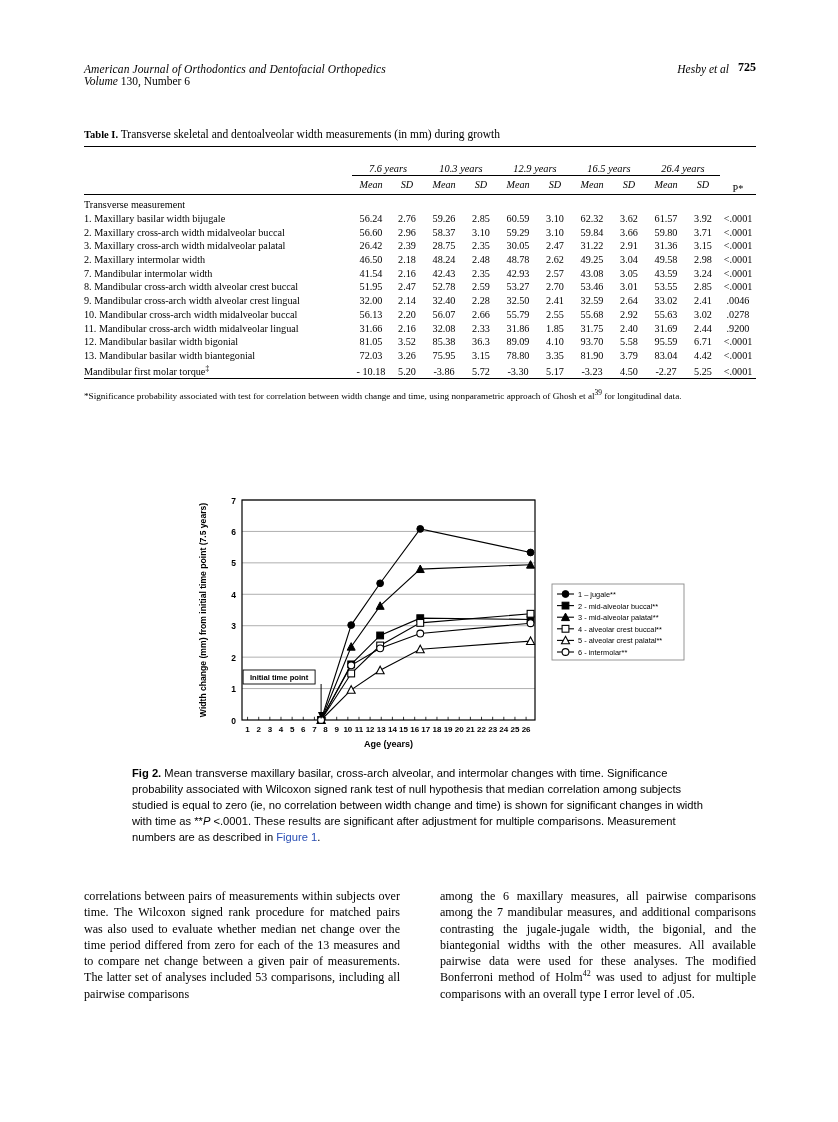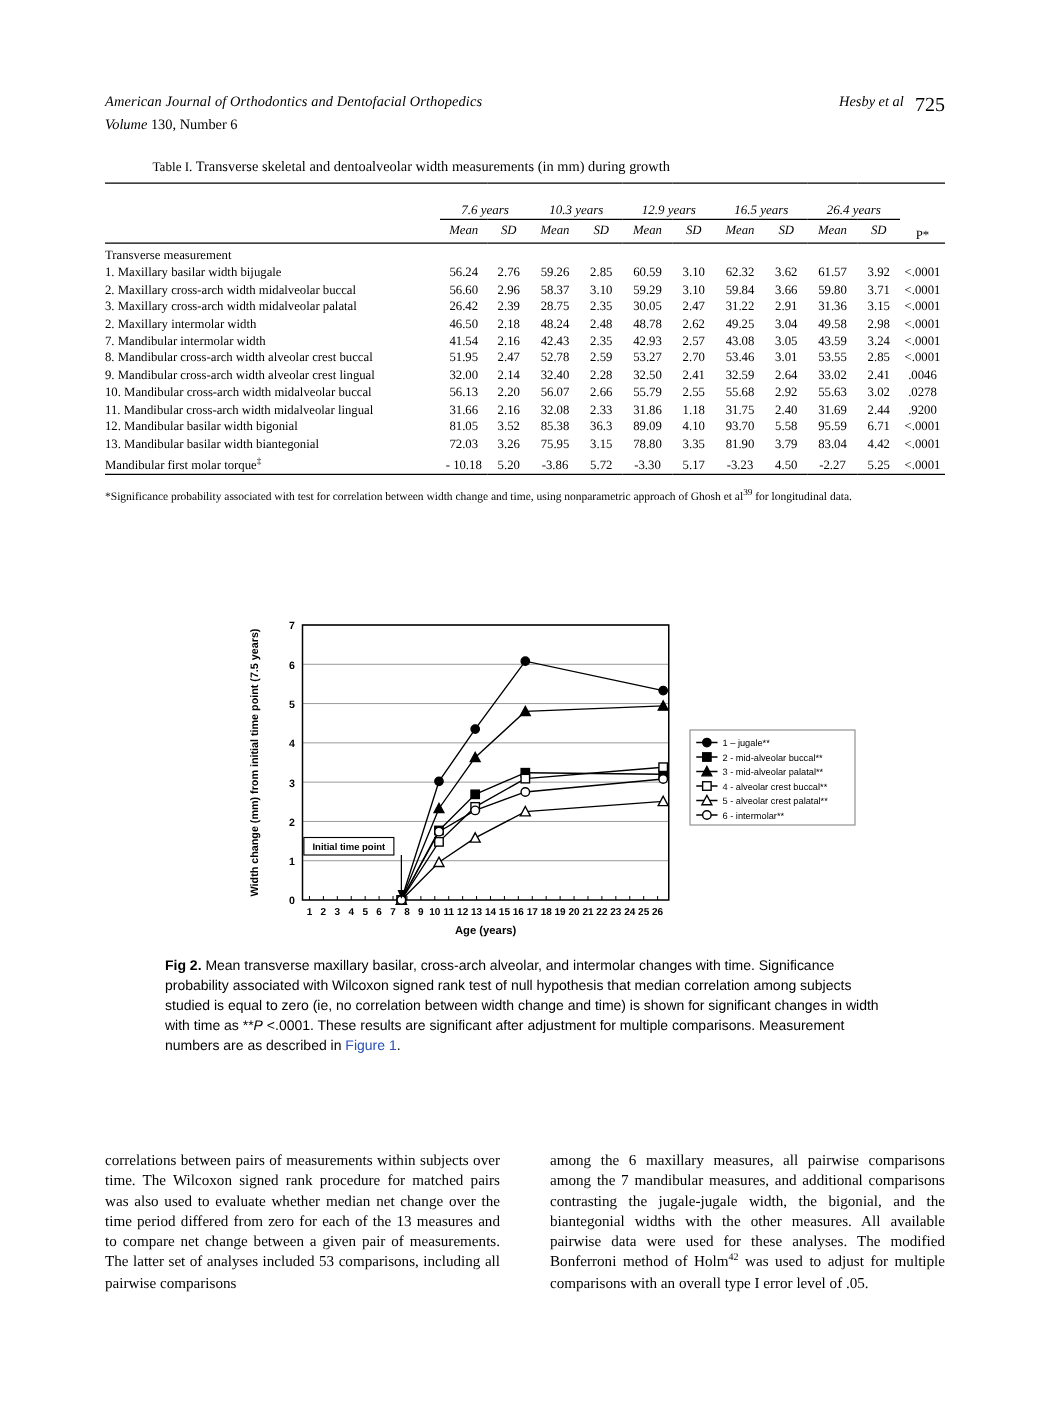--- a/index.html
+++ b/index.html
@@ -12,28 +12,28 @@
     overflow:hidden;
   }
   .page { position:absolute; inset:0; padding:0; }
 
   
   .runhead { position:absolute; left:84px; top:60px; width:672px; }
   .runhead-row { display:flex; justify-content:space-between; align-items:baseline; }
   .rh-journal { font-style:italic; font-size:11.5px; letter-spacing:.1px; }
   .rh-vol { font-style:italic; font-size:11.5px; }
   .rh-vol .nonital { font-style:normal; }
-  .rh-right { display:flex; align-items:flex-start; gap:9px;margin-top:16px; }
+  .rh-right { display:flex; align-items:flex-end; gap:9px; }
   .rh-authors { font-style:italic; font-size:11.5px; }
-  .rh-page { font-weight:normal; font-size:16px; font-style:normal; }
+  .rh-page { font-weight:bold; font-size:12px; font-style:normal; }
 
   
   .table-wrap { position:absolute; left:84px; top:128px; width:672px; }
   .table-title { font-size:11.5px; margin-bottom:6px; }
-  .table-title b { font-weight:normal; font-size:10.5px;margin-left:38px; }
+  .table-title b { font-weight:bold; font-size:10.5px; }
   table.data { border-collapse:collapse; width:672px; font-size:10.2px; }
   table.data td, table.data th { padding:0; font-weight:normal; text-align:center; vertical-align:bottom; }
   .rule-top td { border-top:1.6px solid #000; height:3px; }
   .rule-mid td { border-top:1px solid #000; height:3px; }
   .rule-bot td { border-top:1.6px solid #000; height:3px; }
   .lbl { text-align:left !important; padding-left:1px !important; white-space:nowrap; }
   .grp { font-style:italic; font-size:10.4px; padding-bottom:1px !important;
          border-bottom:.9px solid #000; }
   .grpspacer { height:13px; }
   .sub { font-style:italic; font-size:10.2px; padding:3px 0 4px 0 !important; }
@@ -47,21 +47,21 @@
   
   .figure { position:absolute; left:190px; top:492px; width:500px; height:258px; }
   .figcap { position:absolute; left:132px; top:766px; width:576px;
             font-family:"Liberation Sans", sans-serif; font-size:11.2px;
             line-height:1.42; text-align:left; }
   .figcap b { font-weight:bold; }
   .figcap i { font-style:italic; }
   .figlink { color:#2a4fb5; }
 
   
-  .cols { position:absolute; left:84px; top:920px; width:672px;
+  .cols { position:absolute; left:84px; top:888px; width:672px;
           display:flex; gap:40px; }
   .col { width:316px; font-size:12.1px; line-height:1.345;
          text-align:justify; text-justify:inter-word; hyphens:manual; }
   .col sup { font-size:8px; }
 </style>
 </head>
 <body>
 
 <div class="page">
 
@@ -250,21 +250,21 @@
             <td class="num">3.02</td>
             <td class="num">.0278</td>
           </tr>
           <tr class="datarow">
             <td class="lbl" style="padding-left: 9px; margin-left: 27px;">11. Mandibular cross-arch width midalveolar lingual</td>
             <td class="num">31.66</td>
             <td class="num">2.16</td>
             <td class="num">32.08</td>
             <td class="num">2.33</td>
             <td class="num">31.86</td>
-            <td class="num">1.18</td>
+            <td class="num">1.85</td>
             <td class="num">31.75</td>
             <td class="num">2.40</td>
             <td class="num">31.69</td>
             <td class="num">2.44</td>
             <td class="num">.9200</td>
           </tr>
           <tr class="datarow">
             <td class="lbl" style="padding-left: 9px;">12. Mandibular basilar width bigonial</td>
             <td class="num">81.05</td>
             <td class="num">3.52</td>

